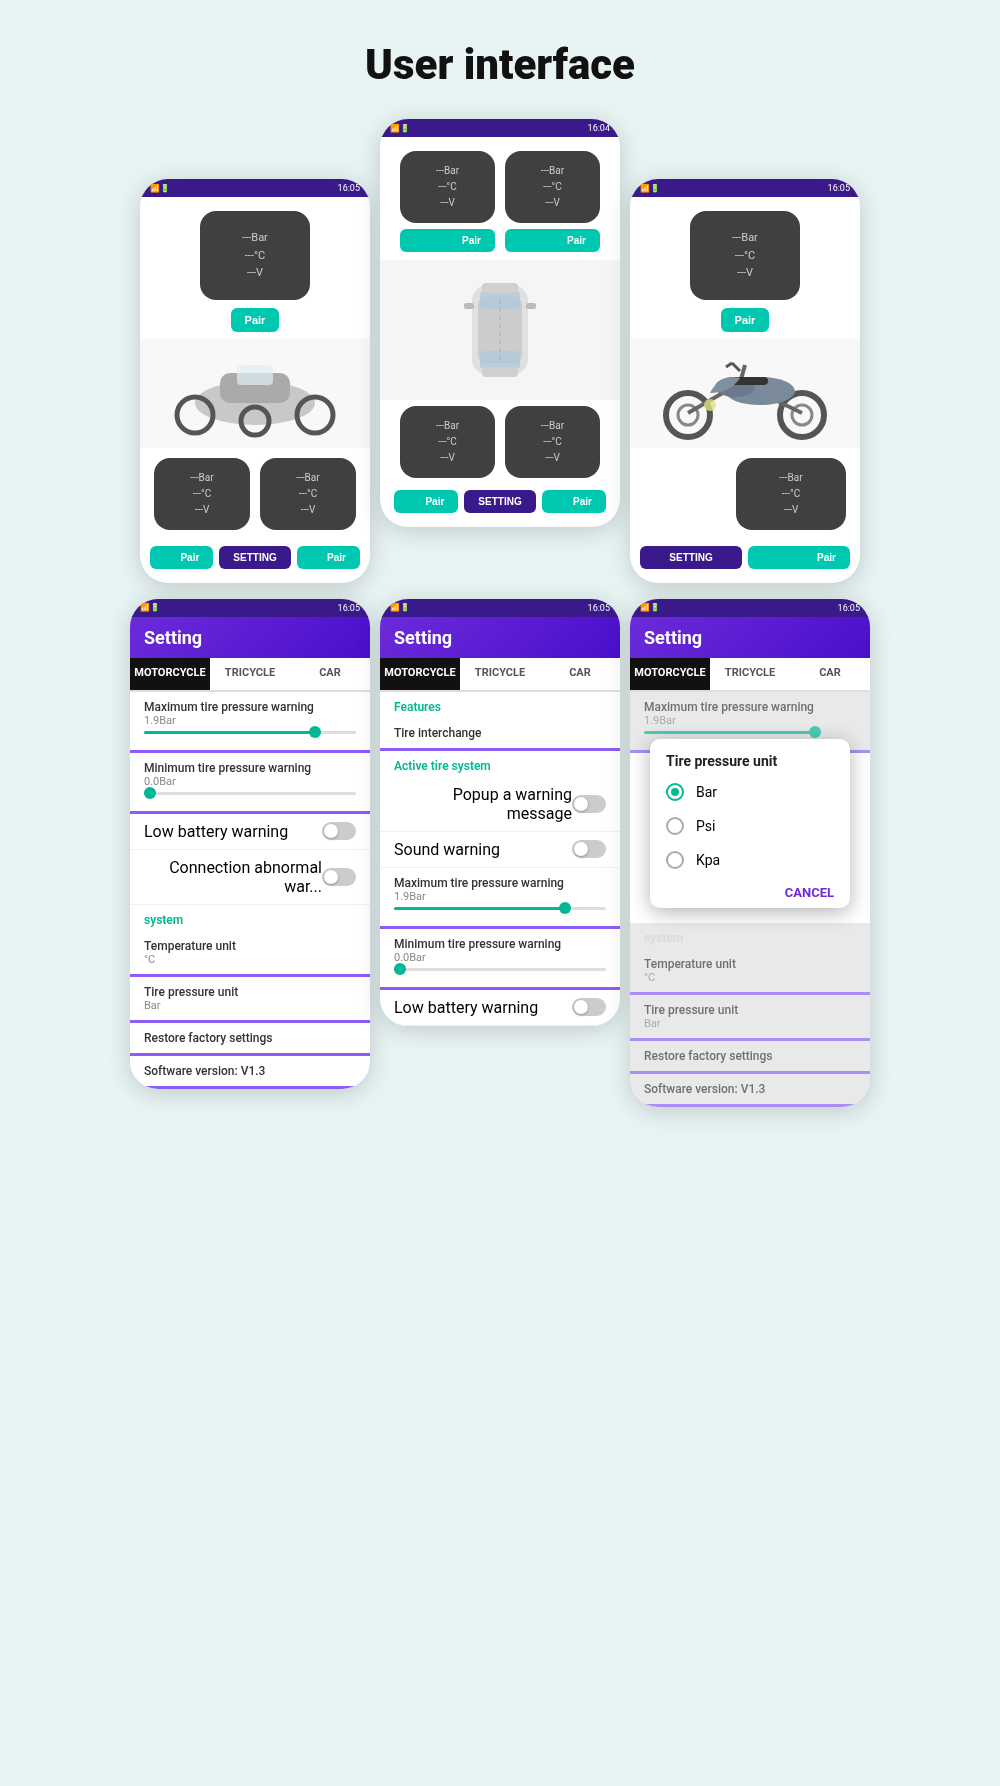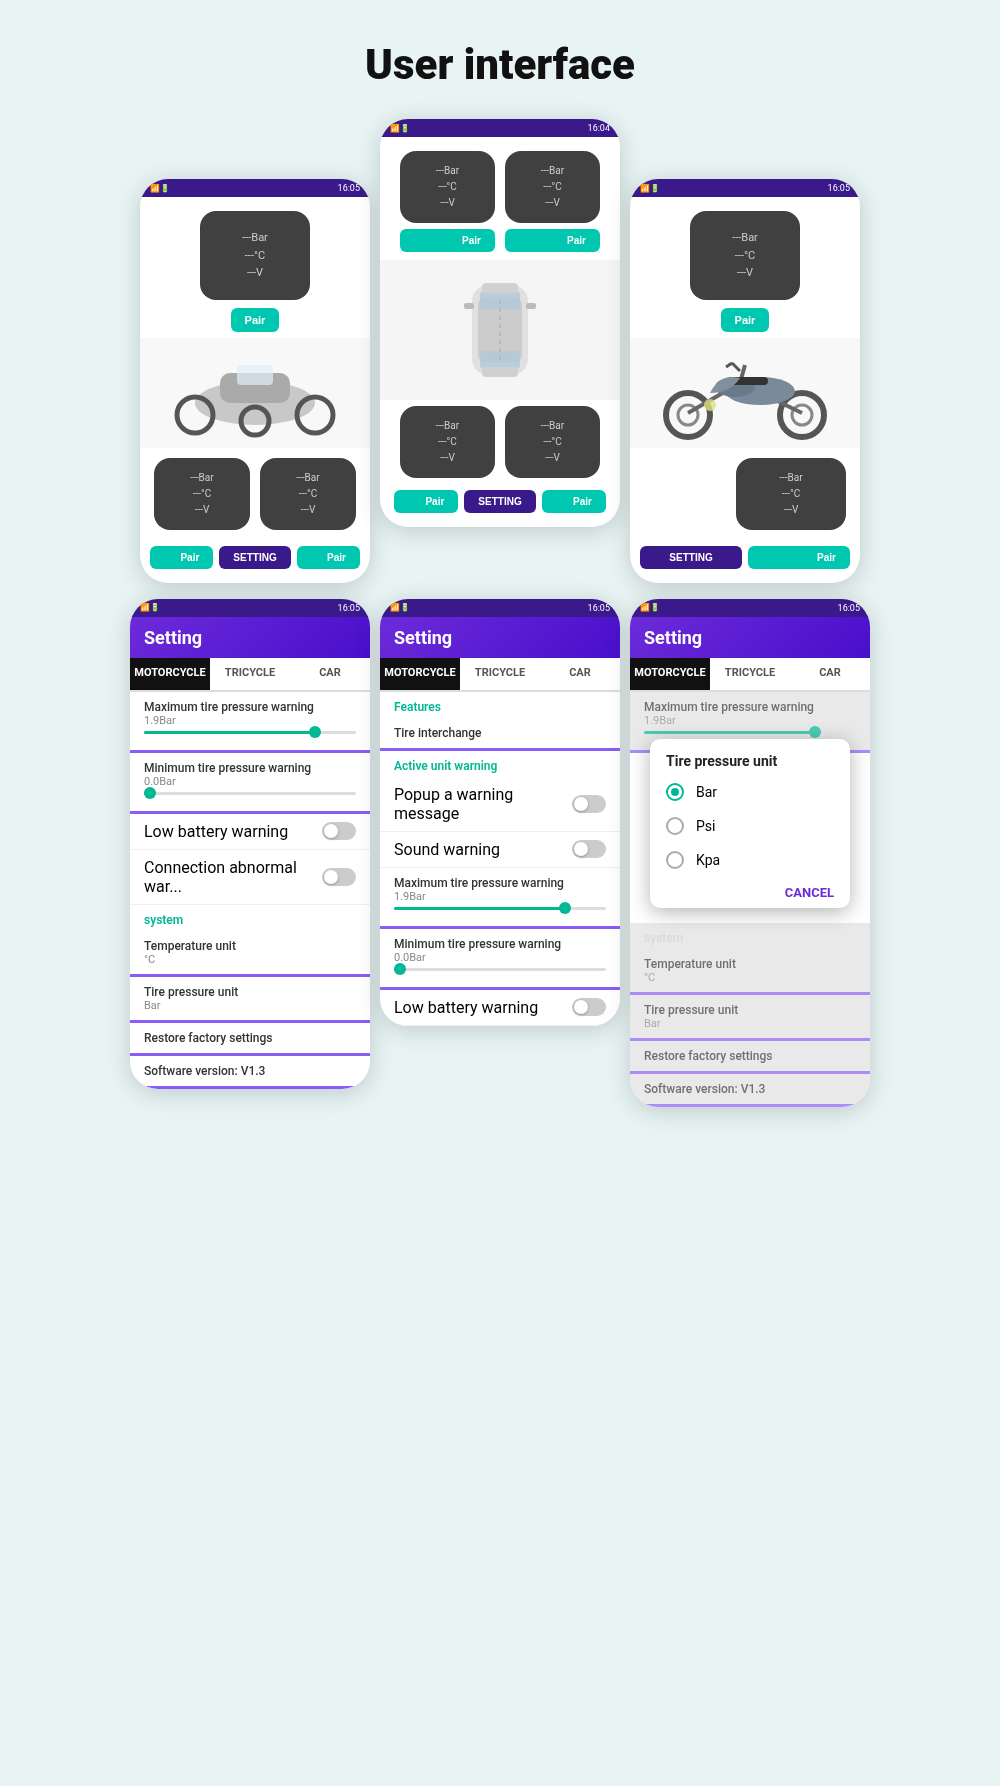--- a/index.html
+++ b/index.html
@@ -158,20 +158,21 @@
       border-bottom: 3px solid #8b5cf6;
     }
     .setting-row .label { font-size: 12px; color: #333; font-weight: 500; }
     .setting-row .value { font-size: 11px; color: #888; }
     .setting-row-flex {
       display: flex;
       justify-content: space-between;
       align-items: center;
       padding: 8px 14px;
       border-bottom: 1px solid #f0f0f0;
+      text-align: right;
     }
 
     
     .section-label {
       color: #00b894;
       font-size: 12px;
       font-weight: 600;
       padding: 8px 14px 4px;
     }
 
@@ -513,21 +514,21 @@
       <div class="tab active-black">MOTORCYCLE</div>
       <div class="tab">TRICYCLE</div>
       <div class="tab">CAR</div>
     </div>
 
     <div style="background:#fff;">
       <div class="section-label">Features</div>
       <div class="setting-row">
         <div class="label">Tire interchange</div>
       </div>
-      <div class="section-label">Active unit warning</div>
+      <div class="section-label">Active tire system</div>
       <div class="setting-row-flex">
         <div class="label">Popup a warning message</div>
         <div class="toggle"></div>
       </div>
       <div class="setting-row-flex">
         <div class="label">Sound warning</div>
         <div class="toggle"></div>
       </div>
       <div class="setting-row">
         <div class="label">Maximum tire pressure warning</div>

